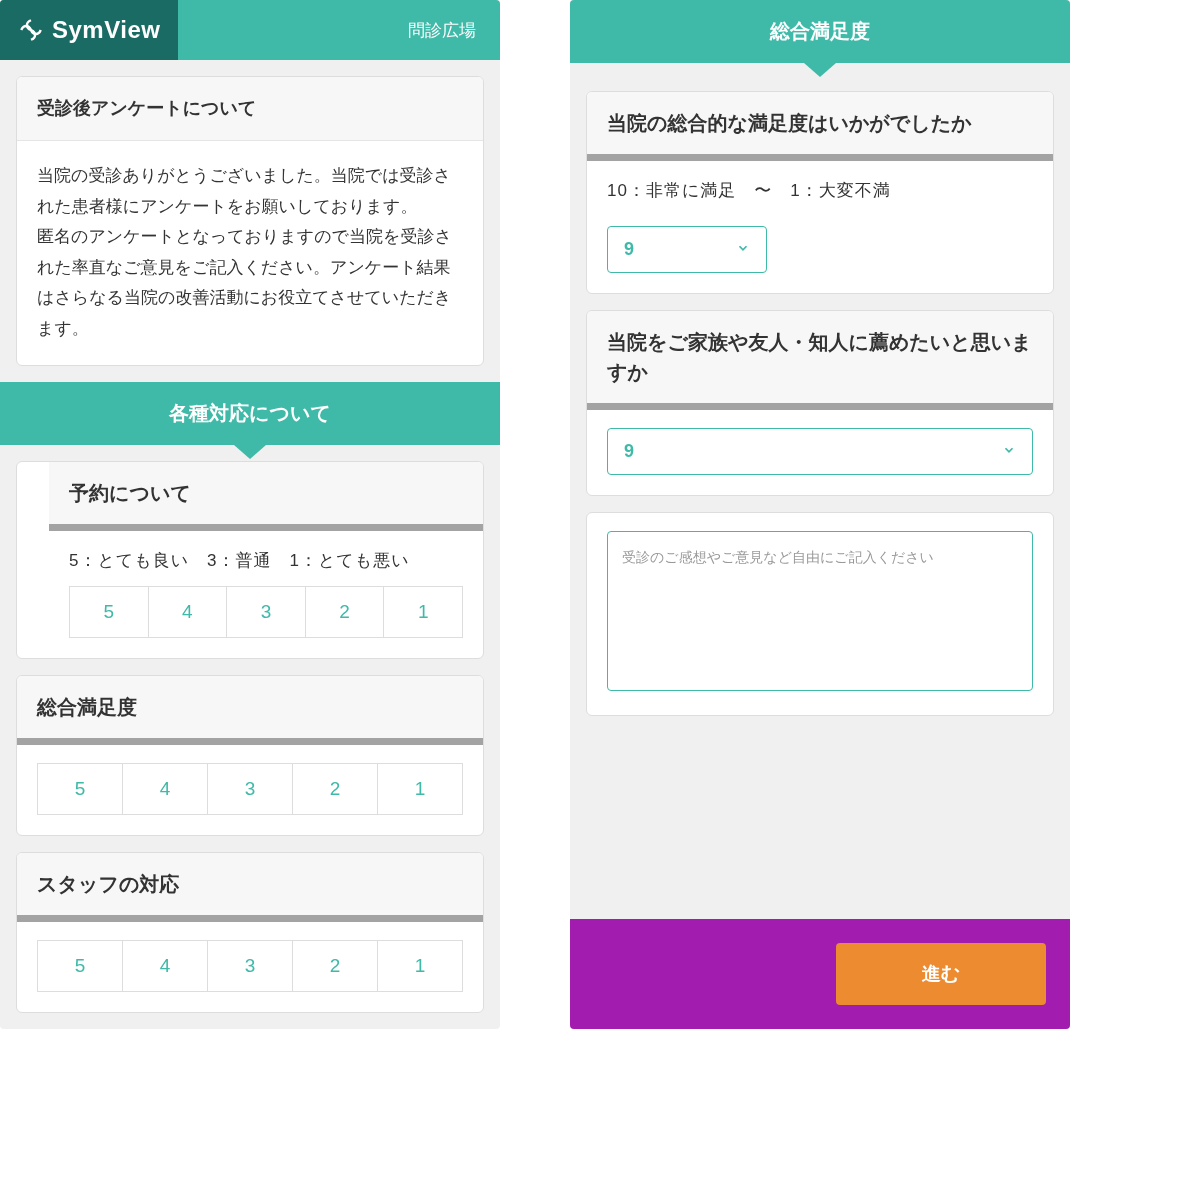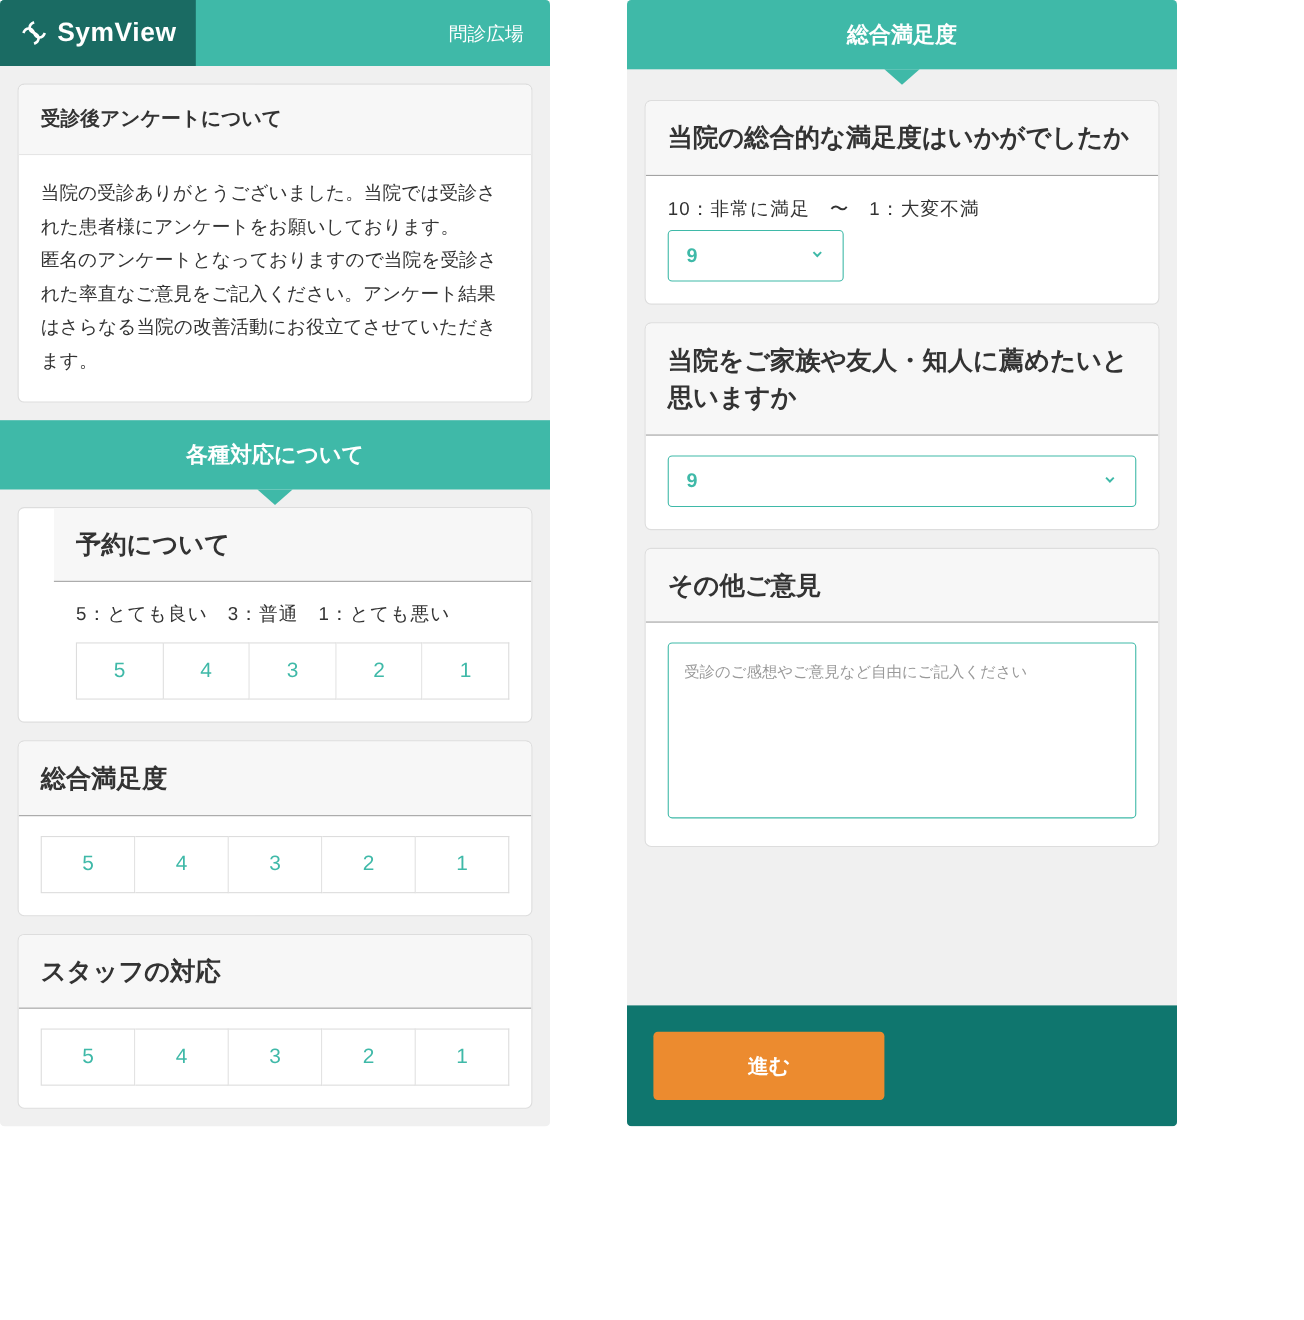--- a/index.html
+++ b/index.html
@@ -106,23 +106,23 @@
       border-top: 14px solid #3fb9a8;
     }
     .question-card {
       background: #fff;
       border: 1px solid #ddd;
       border-radius: 6px;
       overflow: hidden;
     }
     .question-header {
       background: #f7f7f7;
-      border-bottom: 1px solid #a3a3a3;
+      border-bottom: 7px solid #a3a3a3;
       padding: 16px 20px;
-      font-size: 23px;
+      font-size: 20px;
       font-weight: 700;
       color: #333;
       line-height: 1.5;
     }
     .question-body {
       padding: 18px 20px 20px;
     }
     .scale-legend {
       font-size: 17px;
       color: #333;
@@ -176,23 +176,24 @@
       font-size: 14px;
       color: #333;
       resize: none;
       font-family: inherit;
       line-height: 1.6;
     }
     .textarea-comment::placeholder {
       color: #999;
     }
     .footer-area {
-      background: #0f766e;
+      background: #a21caf;
       padding: 24px;
       display: flex;
+      justify-content: flex-end;
       margin-top: auto;
     }
     .proceed-btn {
       background: #ec8b2f;
       color: #fff;
       border: none;
       padding: 18px 0;
       width: 210px;
       font-size: 19px;
       font-weight: 700;
@@ -279,21 +280,21 @@
   <div class="section-banner section-banner-top">
     <span>総合満足度</span>
     <div class="banner-pointer"></div>
   </div>
 
   <div class="content-area" style="padding-top:28px;">
 
     <div class="question-card">
       <div class="question-header">当院の総合的な満足度はいかがでしたか</div>
       <div class="question-body">
-        <div class="scale-legend" style="margin-bottom:8px;">10：非常に満足　〜　1：大変不満</div>
+        <div class="scale-legend" style="margin-bottom:24px;">10：非常に満足　〜　1：大変不満</div>
         <div class="dropdown dropdown-small">
           <span>9</span>
           <span class="chevron">
             <svg width="14" height="14" viewBox="0 0 24 24" fill="none" stroke="currentColor" stroke-width="3">
                 <polyline points="6 9 12 15 18 9"></polyline>
               </svg>
           </span>
         </div>
       </div>
     </div>
@@ -306,21 +307,20 @@
           <span class="chevron">
             <svg width="14" height="14" viewBox="0 0 24 24" fill="none" stroke="currentColor" stroke-width="3">
                 <polyline points="6 9 12 15 18 9"></polyline>
               </svg>
           </span>
         </div>
       </div>
     </div>
 
     <div class="question-card">
-      <div class="question-header">その他ご意見</div>
       <div class="question-body">
         <textarea class="textarea-comment" placeholder="受診のご感想やご意見など自由にご記入ください" style=""></textarea>
       </div>
     </div>
 
   </div>
 
   <div class="footer-area">
     <button class="proceed-btn">進む</button>
   </div>

